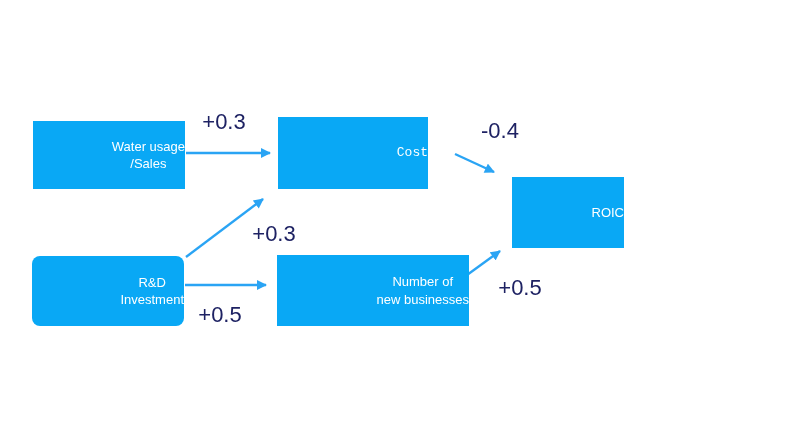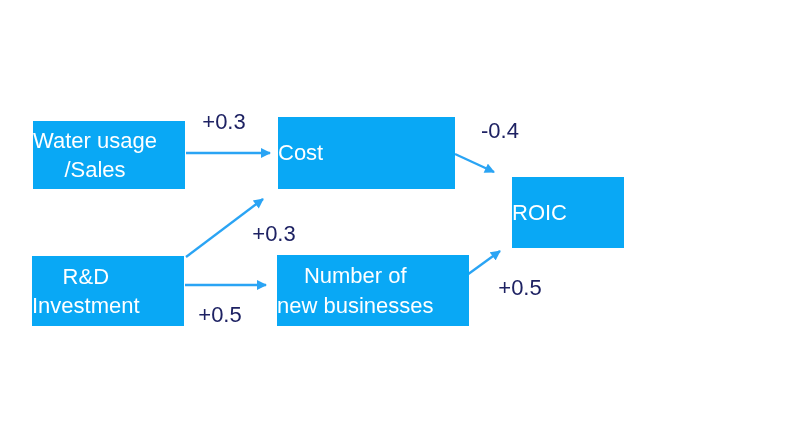--- a/index.html
+++ b/index.html
@@ -31,23 +31,23 @@
     stroke: var(--edge);
     stroke-width: 2.4;
   }
   .arrowhead-path { fill: var(--edge); }
   .node {
     position: absolute;
     background: var(--node-fill);
     color: var(--node-text);
     display: flex;
     align-items: center;
-    justify-content: flex-start;
+    justify-content: flex-end;
     text-align: center;
-    font-size: 22px;
+    font-size: 13px;
     line-height: 1.32;
     white-space: pre-line;
   }
   .edge-label {
     position: absolute;
     transform: translate(-50%, -50%);
     color: var(--edge-label);
     font-size: 22px;
     line-height: 1;
     white-space: nowrap;
@@ -69,26 +69,26 @@
     <line x1="185" y1="285" x2="266" y2="285" marker-end="url(#arrow)"></line>
     <line x1="455" y1="154" x2="494" y2="172" marker-end="url(#arrow)"></line>
     <line x1="456" y1="283" x2="500" y2="251" marker-end="url(#arrow)"></line>
   </svg>
 
   <div class="node" style="left:33px; top:121px; width:152px; height:68px;">
     <span>Water usage
 /Sales</span>
   </div>
 
-  <div class="node" style="left:32px; top:256px; width:152px; height:70px;">
+  <div class="node" style="left:32px; top:256px; width:152px; height:70px;border-radius:8px;">
     <span>R&amp;D
 Investment</span>
   </div>
 
-  <div class="node" style="left:278px; top:117px; width:177px; height:72px;">
+  <div class="node" style="left:278px; top:117px; width:150px; height:72px;font-family:Liberation Mono, monospace;">
     <span>Cost</span>
   </div>
 
   <div class="node" style="left:277px; top:255px; width:192px; height:71px;">
     <span>Number of
 new businesses</span>
   </div>
 
   <div class="node" style="left:512px; top:177px; width:112px; height:71px;">
     <span>ROIC</span>

